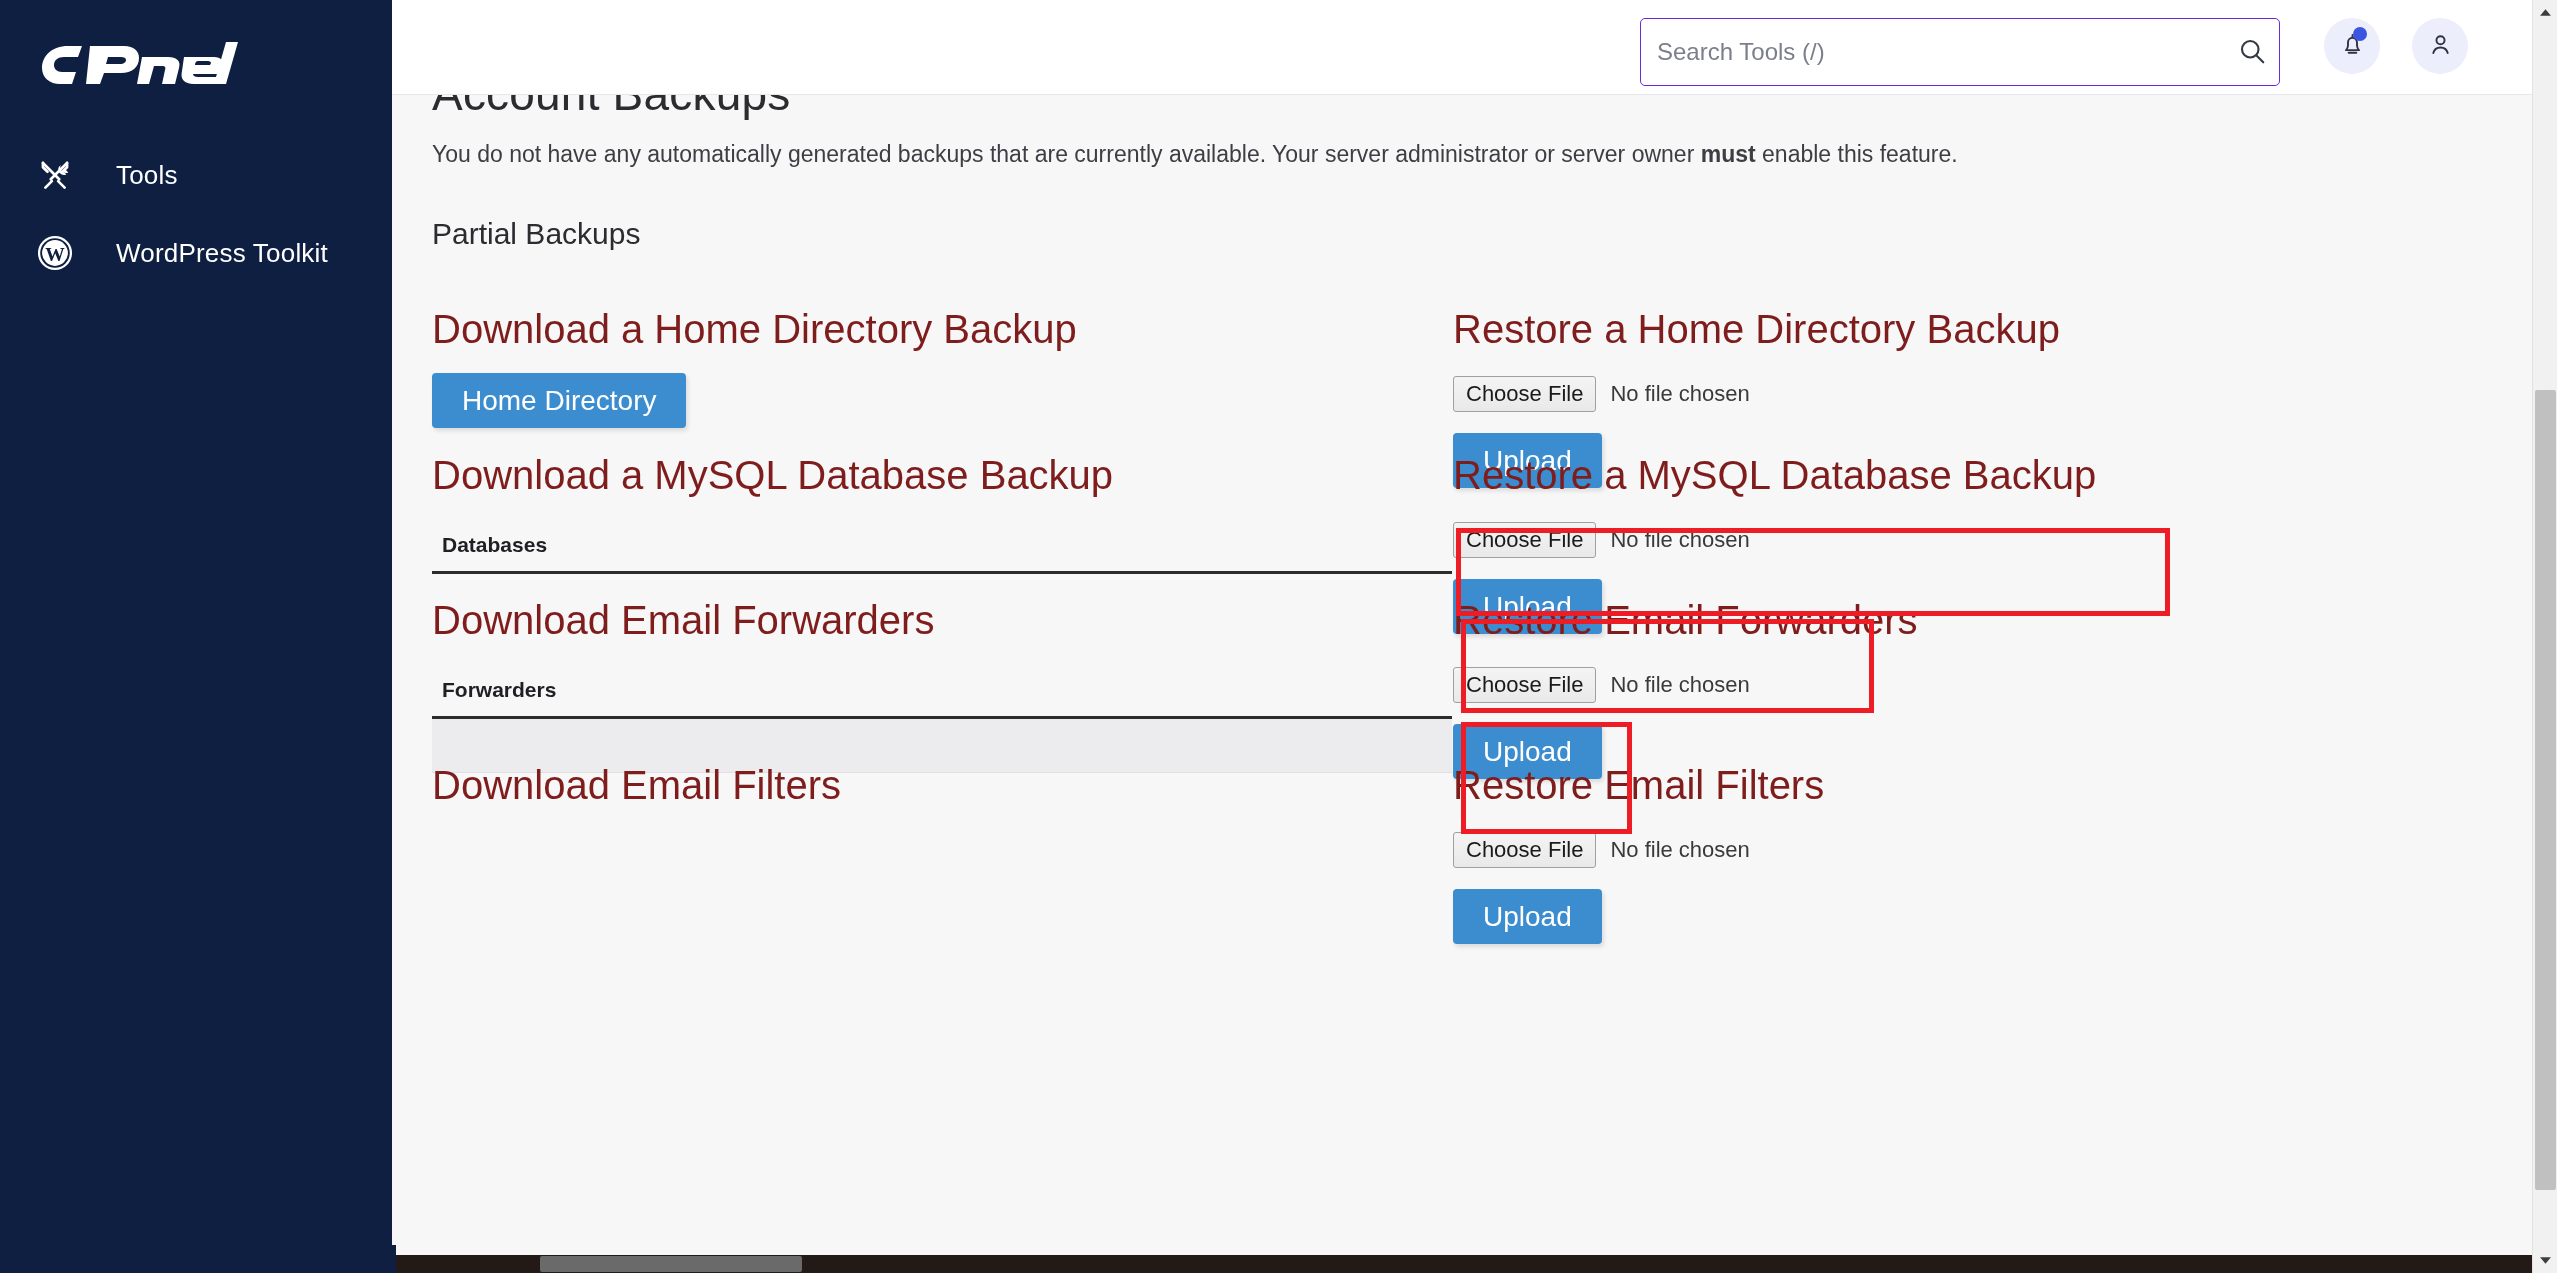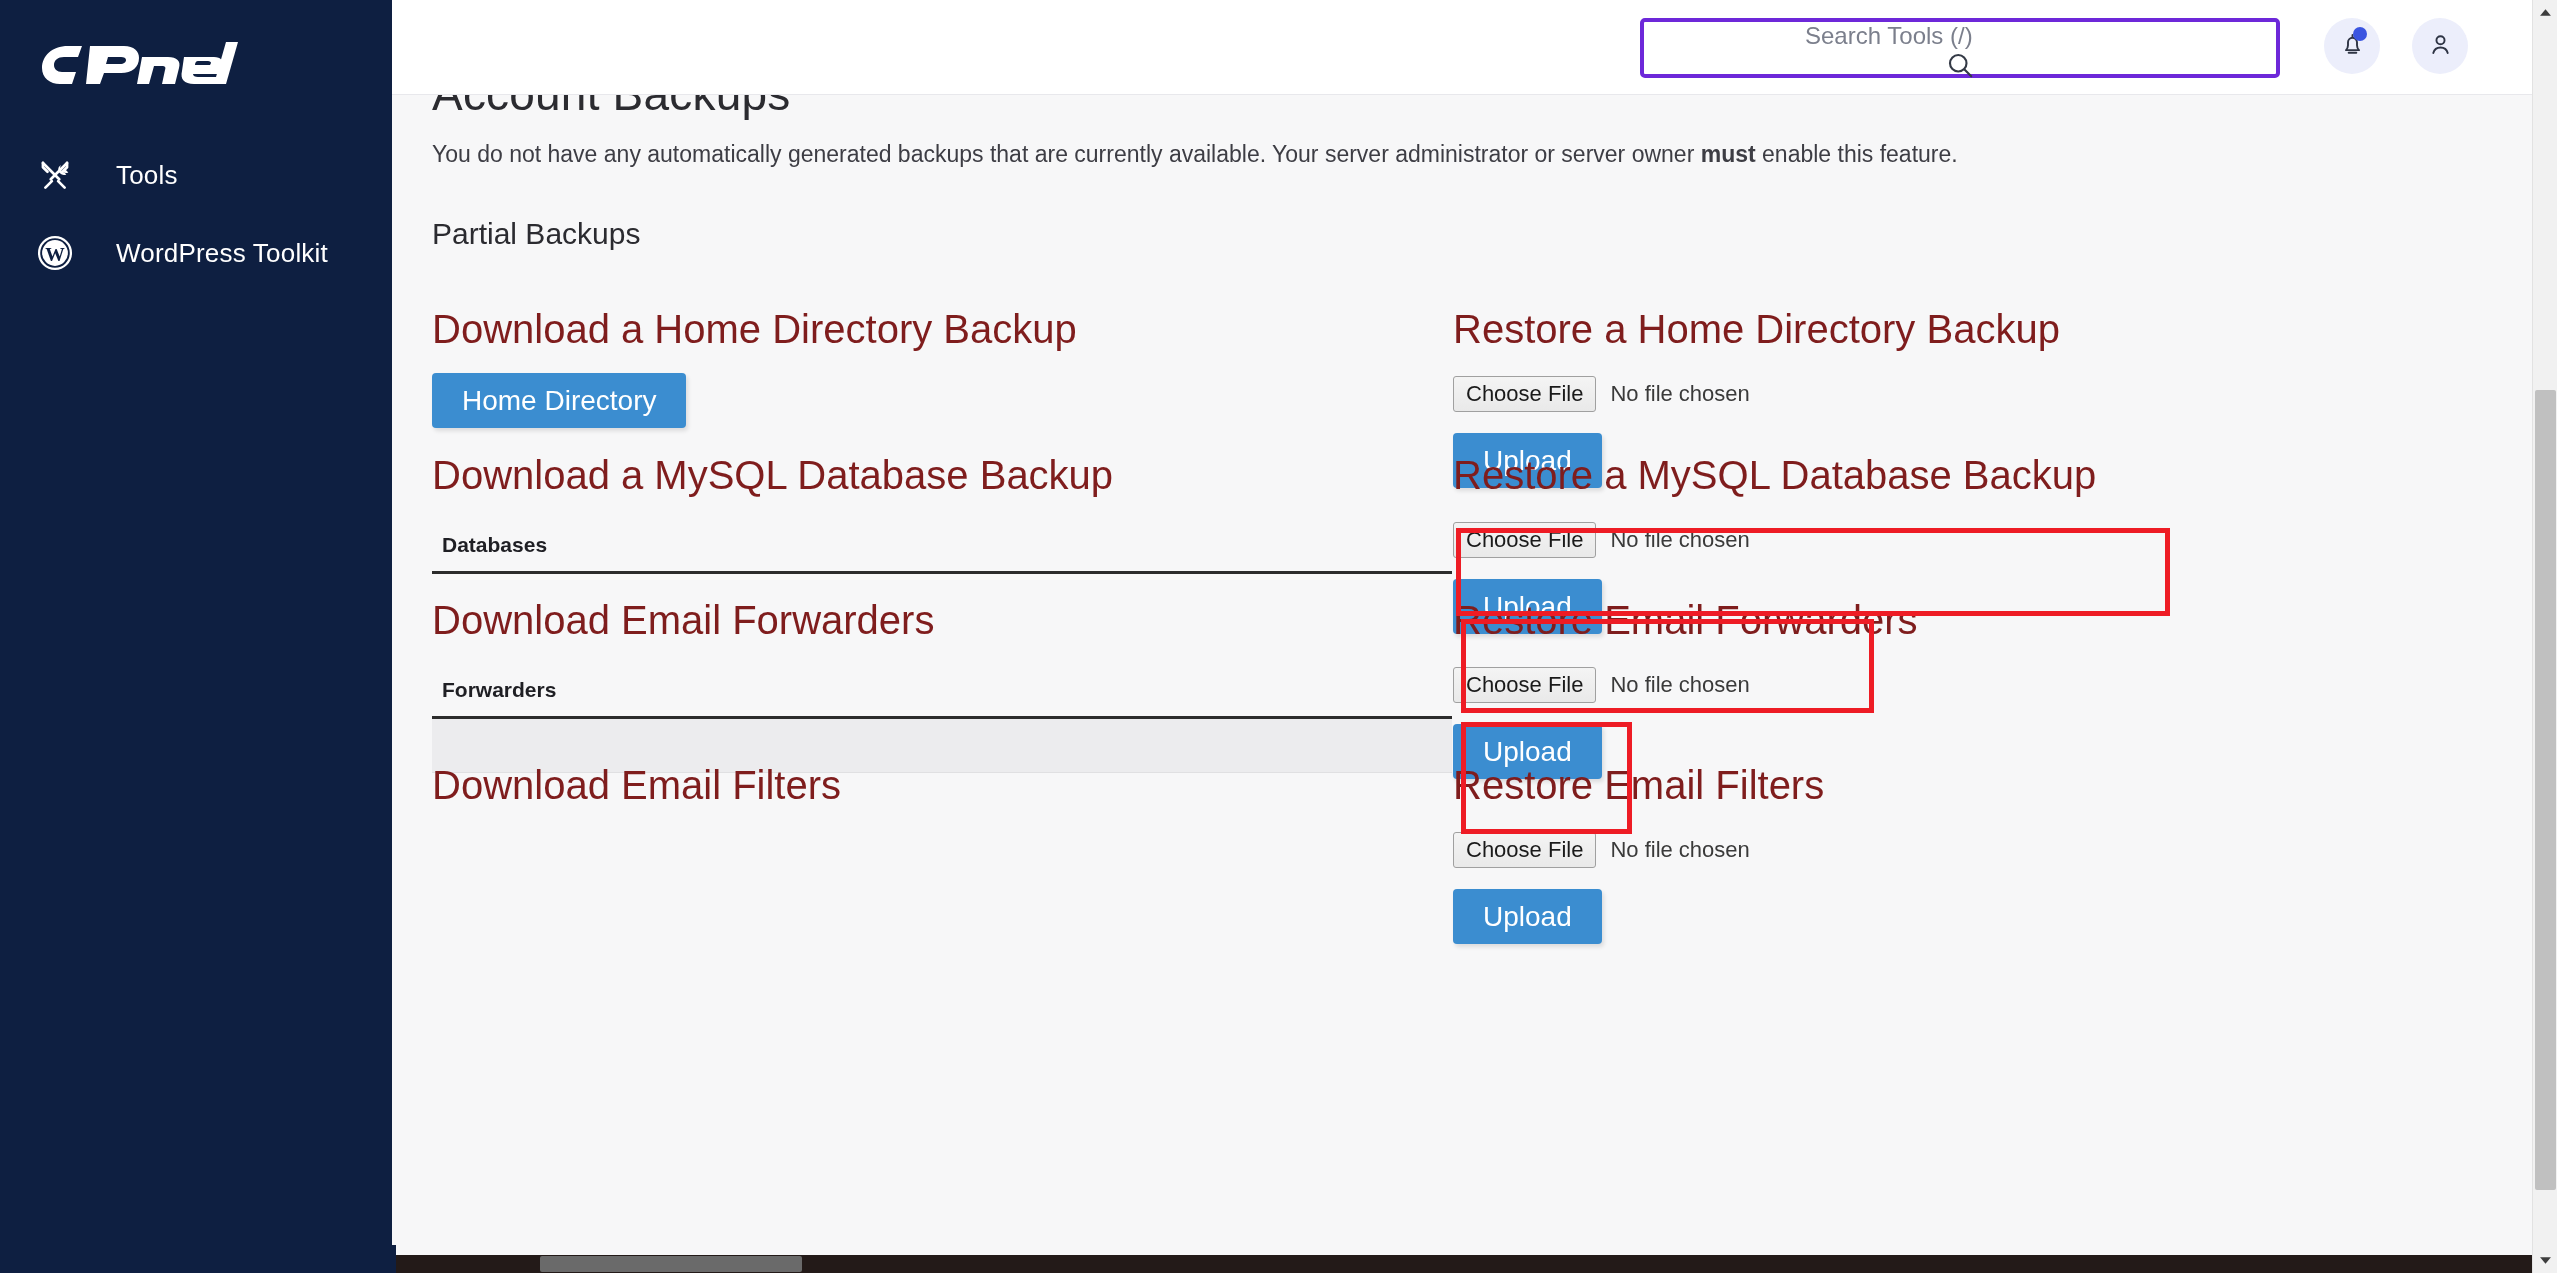--- a/index.html
+++ b/index.html
@@ -50,25 +50,25 @@
 
   
   .header {
     position: absolute; left: 392px; top: 0;
     width: 2140px; height: 95px;
     background: #ffffff;
     border-bottom: 1px solid #e8e8ec;
   }
   .search-wrap {
     position: absolute; right: 252px; top: 18px;
-    width: 640px; height: 60px;
-    border: 4px solid #6d28d9;
+    width: 640px; height: 68px;
+    border: 1px solid #6d28d9;
     border-radius: 5px;
     background: #ffffff;
-    display: flex; align-items: center; flex-direction: column;
+    display: flex; align-items: center;
   }
   .search-input {
     border: 0; outline: 0; background: transparent;
     font-family: "Liberation Sans", sans-serif;
     font-size: 24px;
     color: #3b3b44;
     padding: 0 16px;
     flex: 1 1 auto;
     height: 100%;
   }

